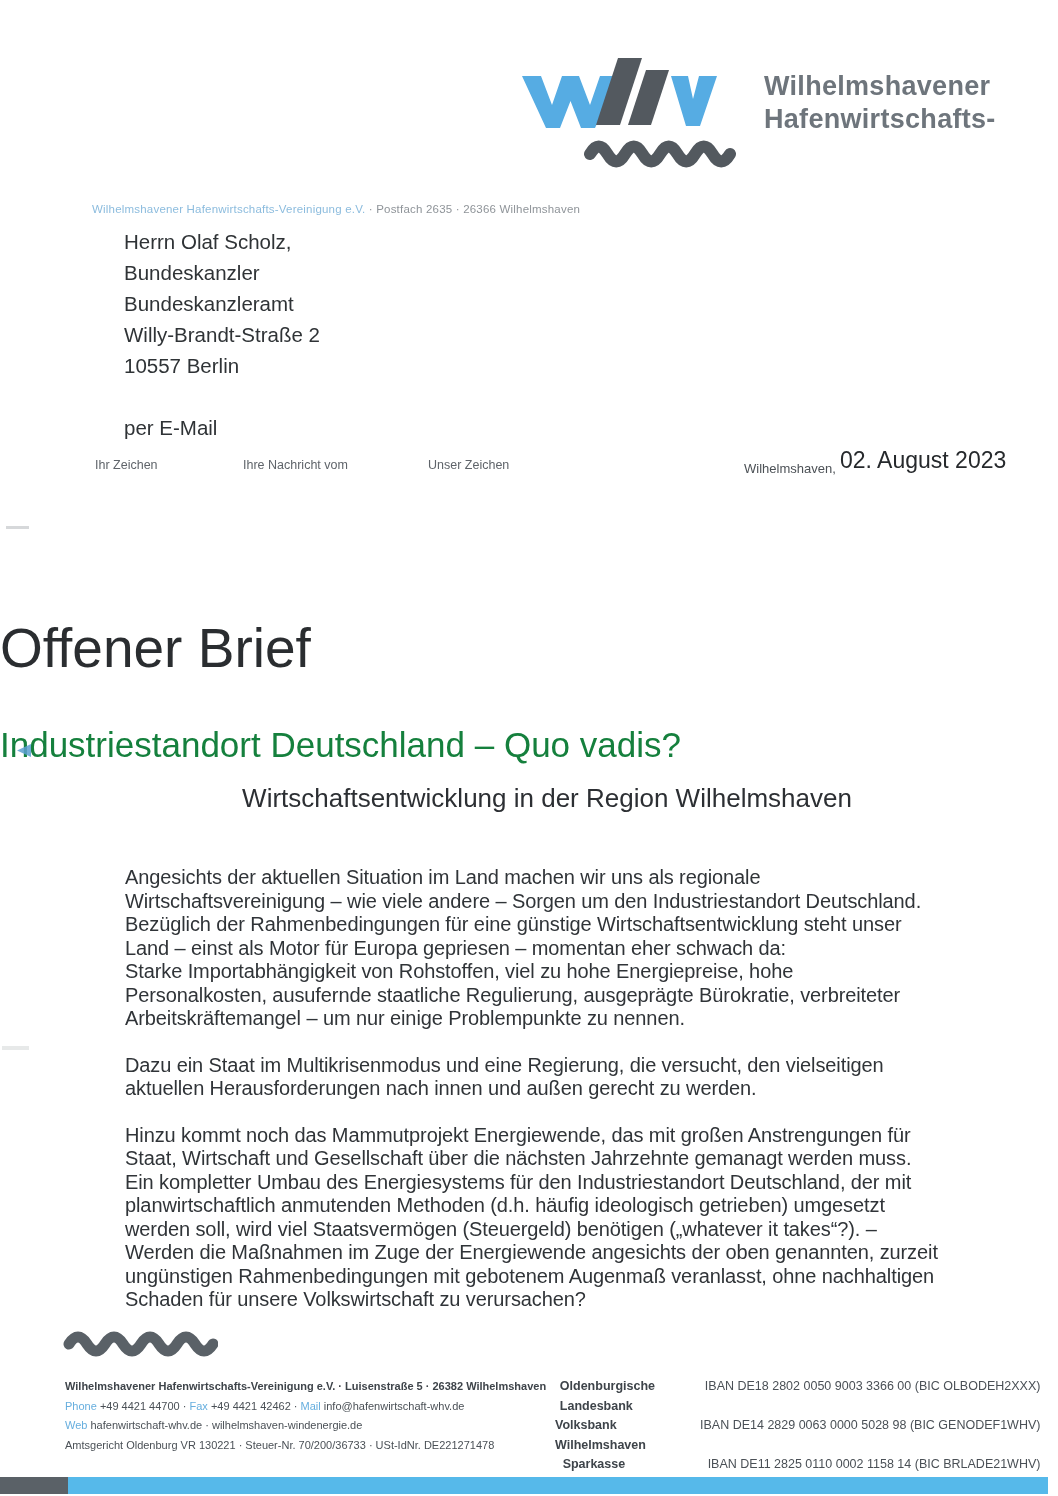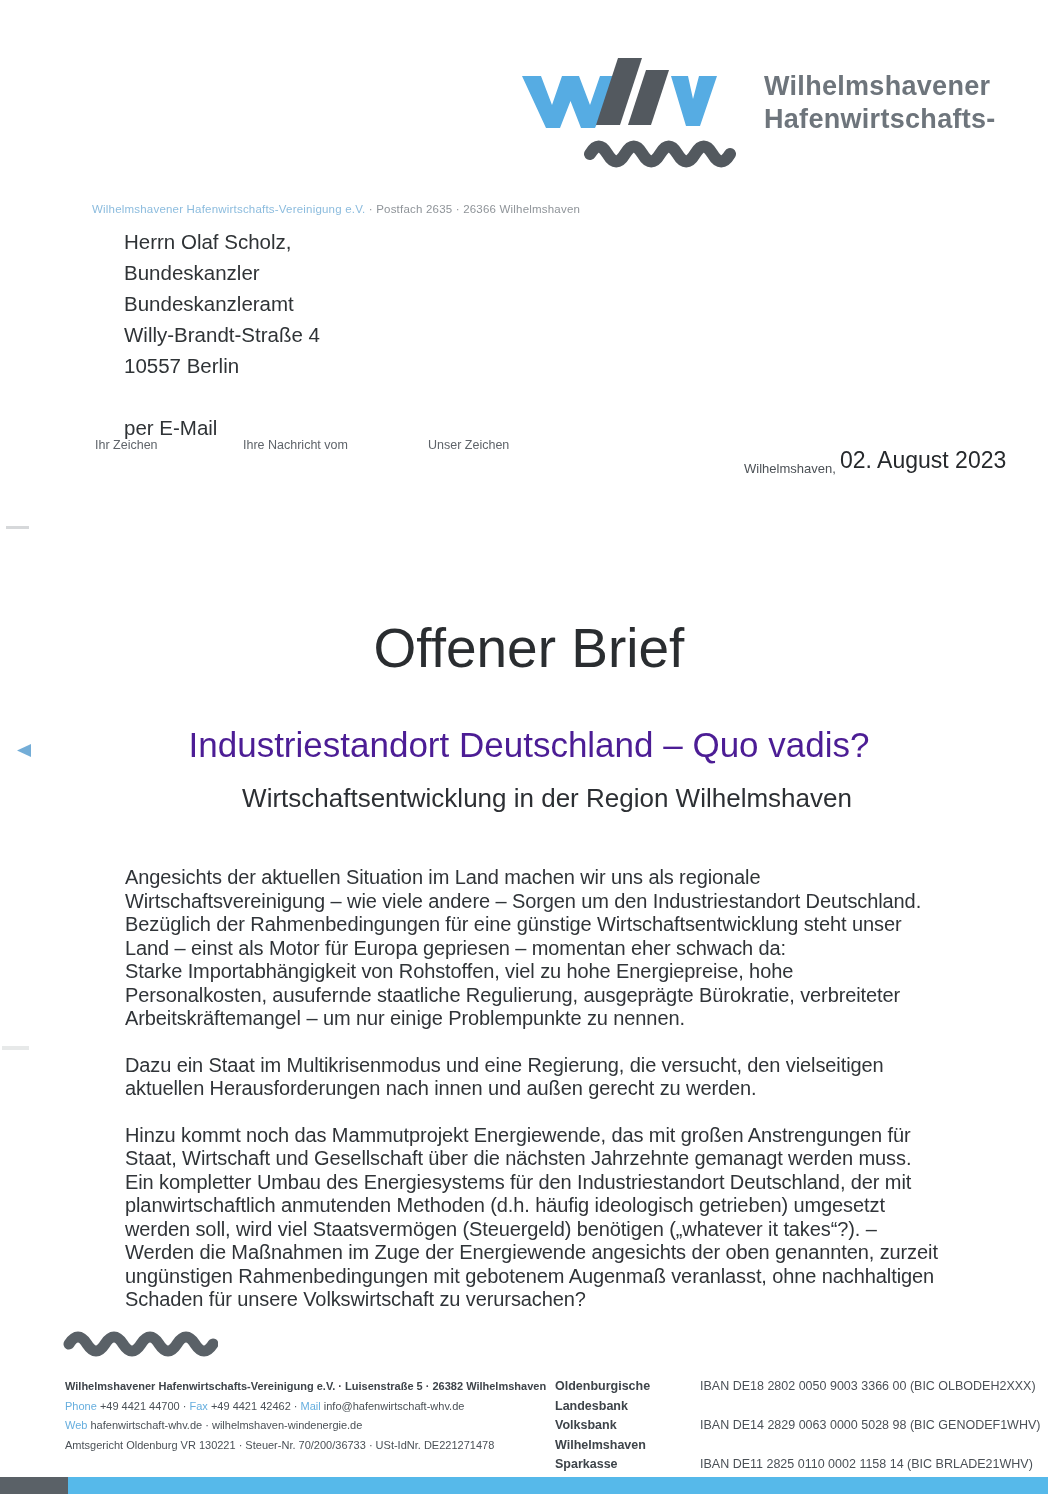--- a/index.html
+++ b/index.html
@@ -16,39 +16,39 @@
     font-size:27px; font-weight:bold; color:#6e757c; line-height:33px; letter-spacing:.3px;
   }
   
   .return-line { position:absolute; left:92px; top:203px; font-size:11.5px; letter-spacing:.2px; white-space:nowrap; }
   .return-line .org { color:#8cbcde; }
   .return-line .addr { color:#8f9499;text-align:right; }
   
   .recipient { position:absolute; left:124px; top:226px; font-size:20.5px; line-height:31px; color:#2f3336; }
   .delivery { position:absolute; left:124px; top:416px; font-size:20.5px; color:#2f3336; }
   
-  .ref-label { position:absolute; top:438px; font-size:12.5px; color:#5f646a; }
+  .ref-label { position:absolute; top:458px; font-size:12.5px; color:#5f646a; }
   .ref-l1 { left:95px; } .ref-l2 { left:243px; } .ref-l3 { left:428px; }
   .ref-city { position:absolute; left:744px; top:461px; font-size:13px; color:#4c5156; }
   .ref-date { position:absolute; left:840px; top:447px; font-size:23px; color:#26292c; }
   
-  .title-main { position:absolute; left:0; right:0; top:616px; text-align:center; font-size:55px; color:#2a2d30; }
-  .title-subject { position:absolute; left:0; right:0; top:725px; text-align:center; font-size:35px; color:#4c1d95; }
+  .title-main { position:absolute; left:0; right:0; top:616px; font-size:55px; color:#2a2d30; }
+  .title-subject { position:absolute; left:0; right:0; top:725px; text-align:left; font-size:35px; color:#15803d; }
   .title-subtitle { position:absolute; left:0; right:0; top:783px; text-align:center; font-size:26px; color:#2c2f33;margin-left:36px; }
   
   .body-text { position:absolute; left:125px; top:866px; width:830px; font-size:20px; line-height:23.5px; color:#303438; letter-spacing:-0.1px; }
   .body-text p { margin:0 0 23px 0; }
   .body-text .ln { white-space:nowrap; }
   
   .footer-wave { position:absolute; left:62px; top:1324px; width:156px; height:36px; }
   .footer { position:absolute; left:65px; top:1377px; font-size:11px; line-height:19.5px; color:#4a5056; }
   .footer .f-bold { font-weight:bold; color:#3e444a; }
   .footer .f-label { color:#66aede; }
   .banks { position:absolute; left:555px; top:1377px; font-size:12.5px; line-height:19.5px; color:#4a5056; }
-  .bank-row { display:flex; }
+  .bank-row { display:flex;justify-content:flex-end; }
   .bank-name { width:145px; font-weight:bold; color:#3e444a; }
   .bank-iban { white-space:nowrap; }
   
   .scan-bar-dark { position:absolute; left:0px; top:1477px; width:68px; height:17px; background:#5a6167; }
   .scan-bar-blue { position:absolute; left:68px; top:1477px; width:980px; height:17px; background:#56b9ea; }
   .margin-dash-1 { position:absolute; left:6px; top:526px; width:23px; height:3px; background:#d6d8da; }
   .margin-dash-2 { position:absolute; left:2px; top:1046px; width:27px; height:4px; background:#e7e9e9; }
   .margin-arrow { position:absolute; left:17px; top:744px; width:14px; height:13px; }
 </style>
 </head>
@@ -71,21 +71,21 @@
 
   <div class="return-line">
     <span class="org">Wilhelmshavener Hafenwirtschafts-Vereinigung e.V.</span>
     <span class="addr">· Postfach 2635 · 26366 Wilhelmshaven</span>
   </div>
 
   <div class="recipient">
     <div>Herrn Olaf Scholz,</div>
     <div>Bundeskanzler</div>
     <div>Bundeskanzleramt</div>
-    <div>Willy-Brandt-Straße 4</div>
+    <div>Willy-Brandt-Straße 2</div>
     <div>10557 Berlin</div>
   </div>
   <div class="delivery">per E-Mail</div>
 
   <div class="ref-label ref-l1">Ihr Zeichen</div>
   <div class="ref-label ref-l2">Ihre Nachricht vom</div>
   <div class="ref-label ref-l3">Unser Zeichen</div>
   <div class="ref-city">Wilhelmshaven,</div>
   <div class="ref-date">02. August 2023</div>
 

